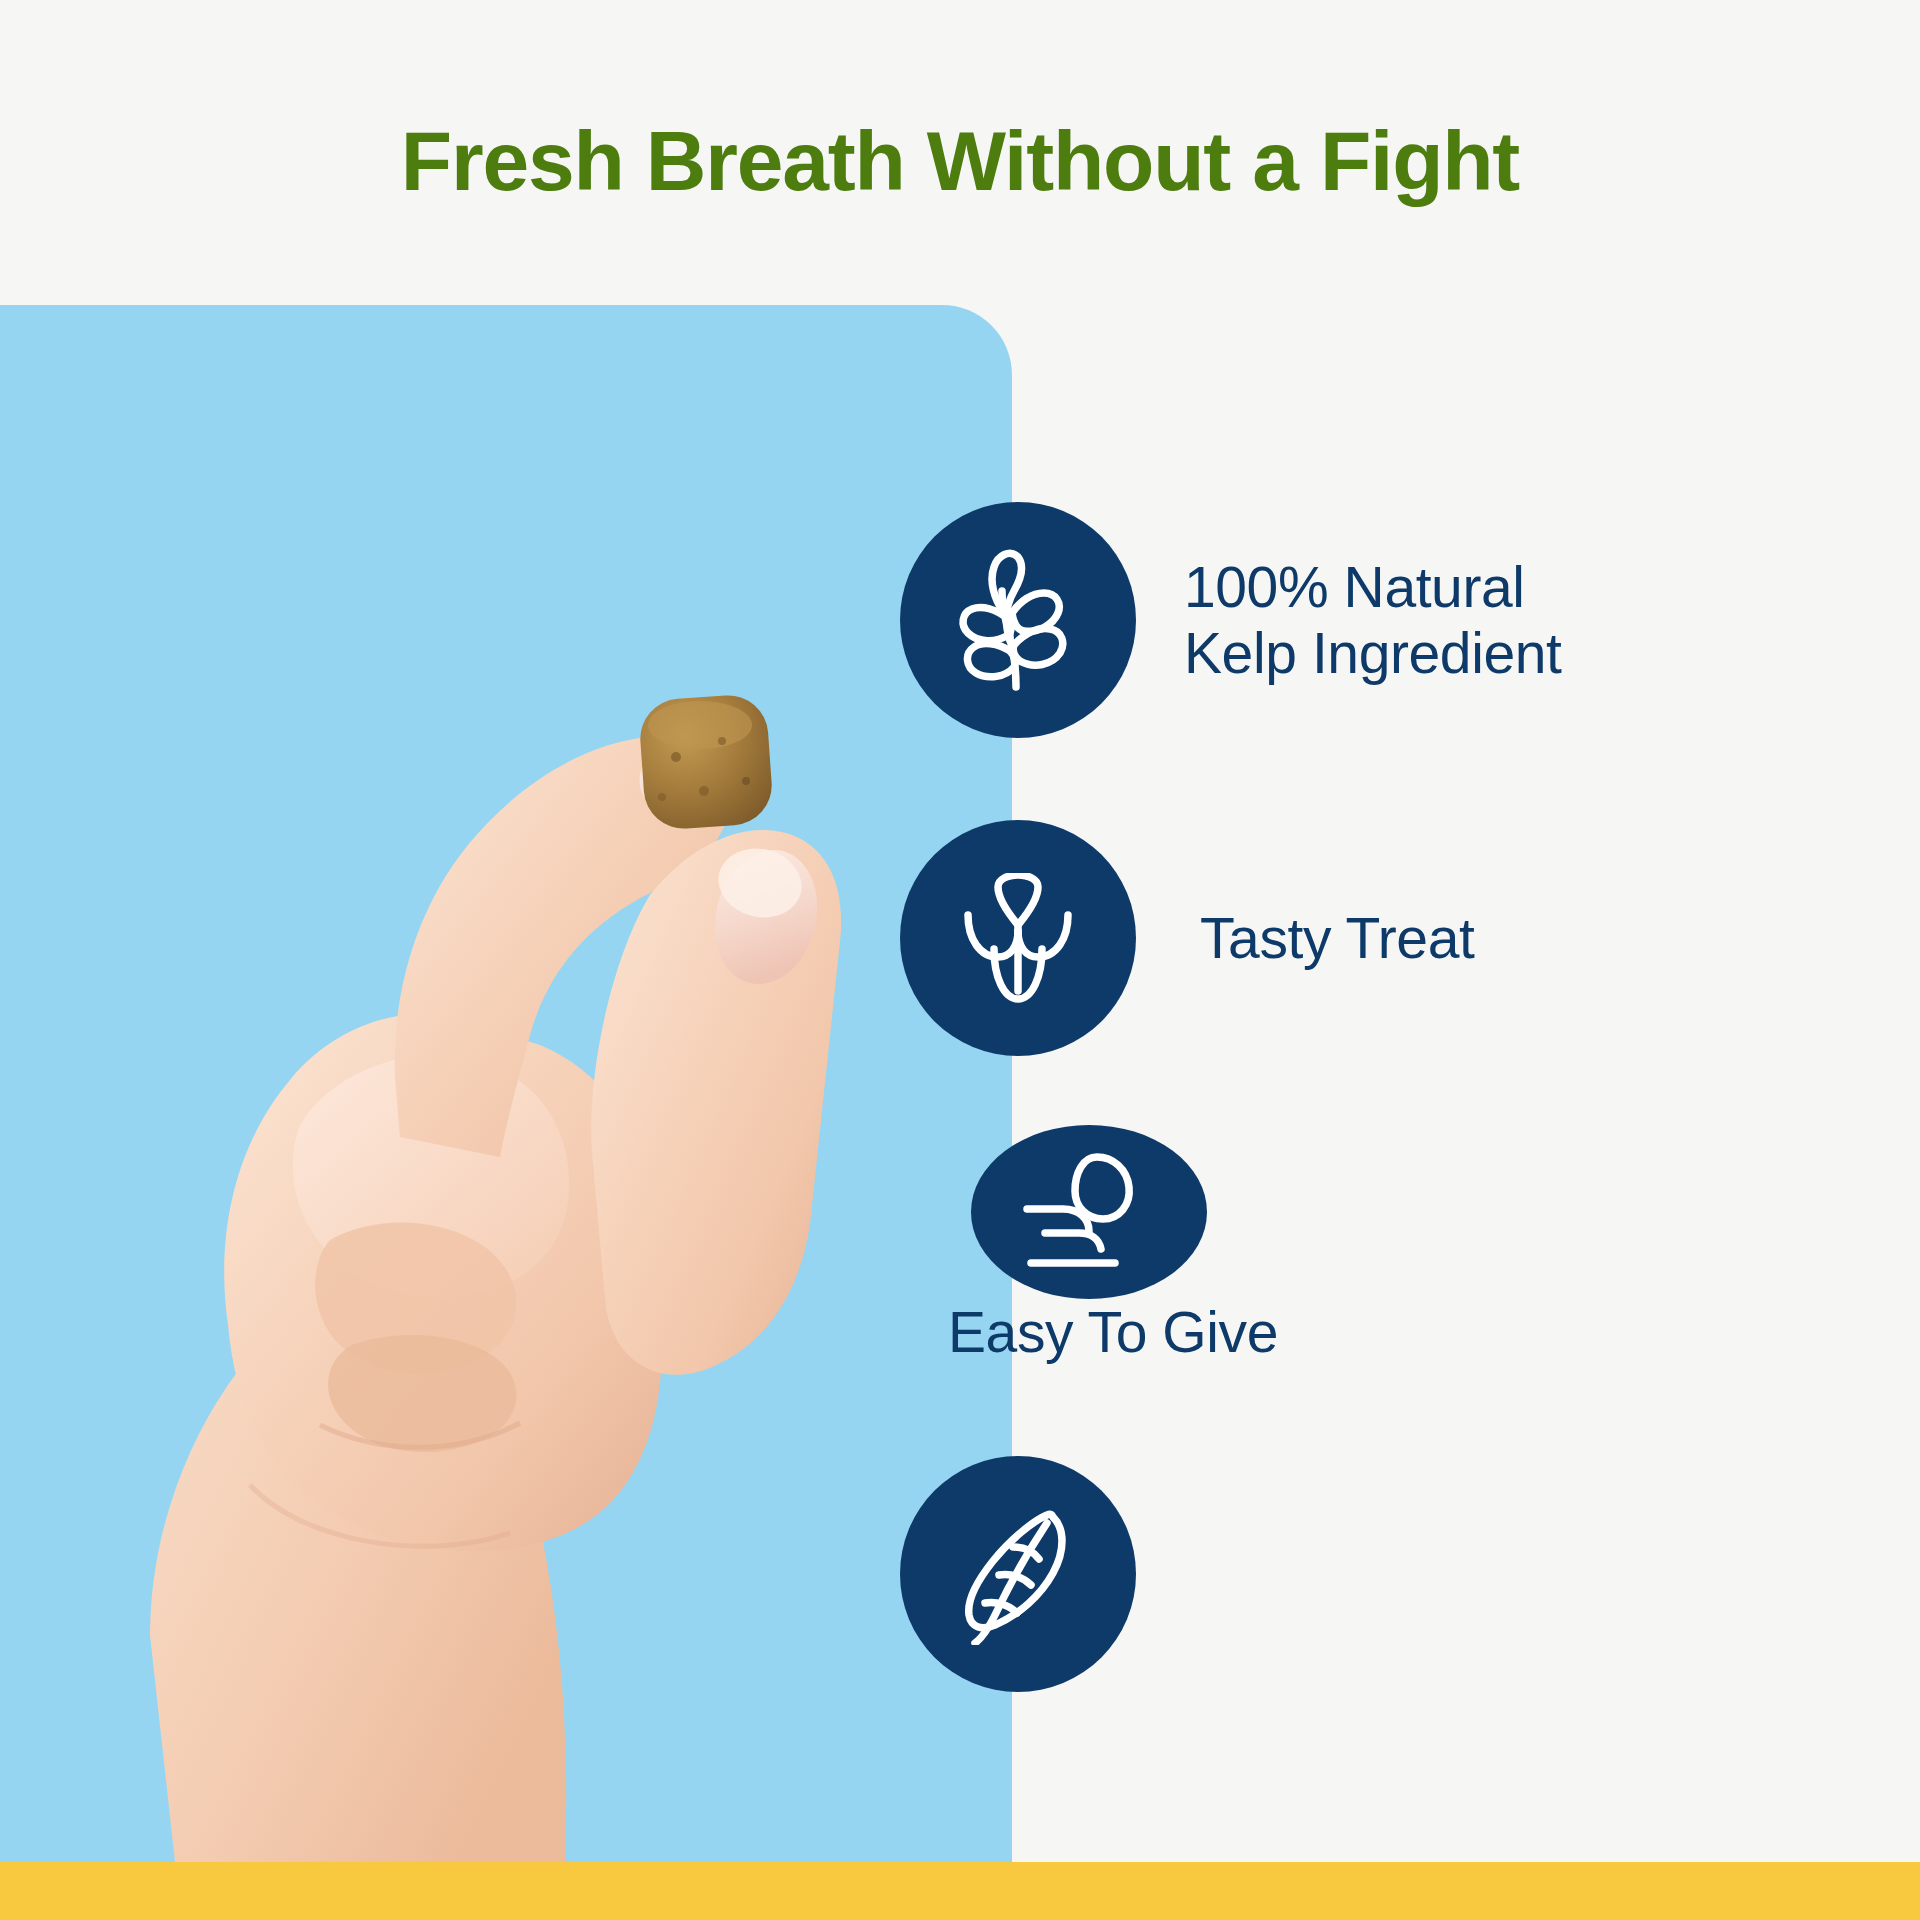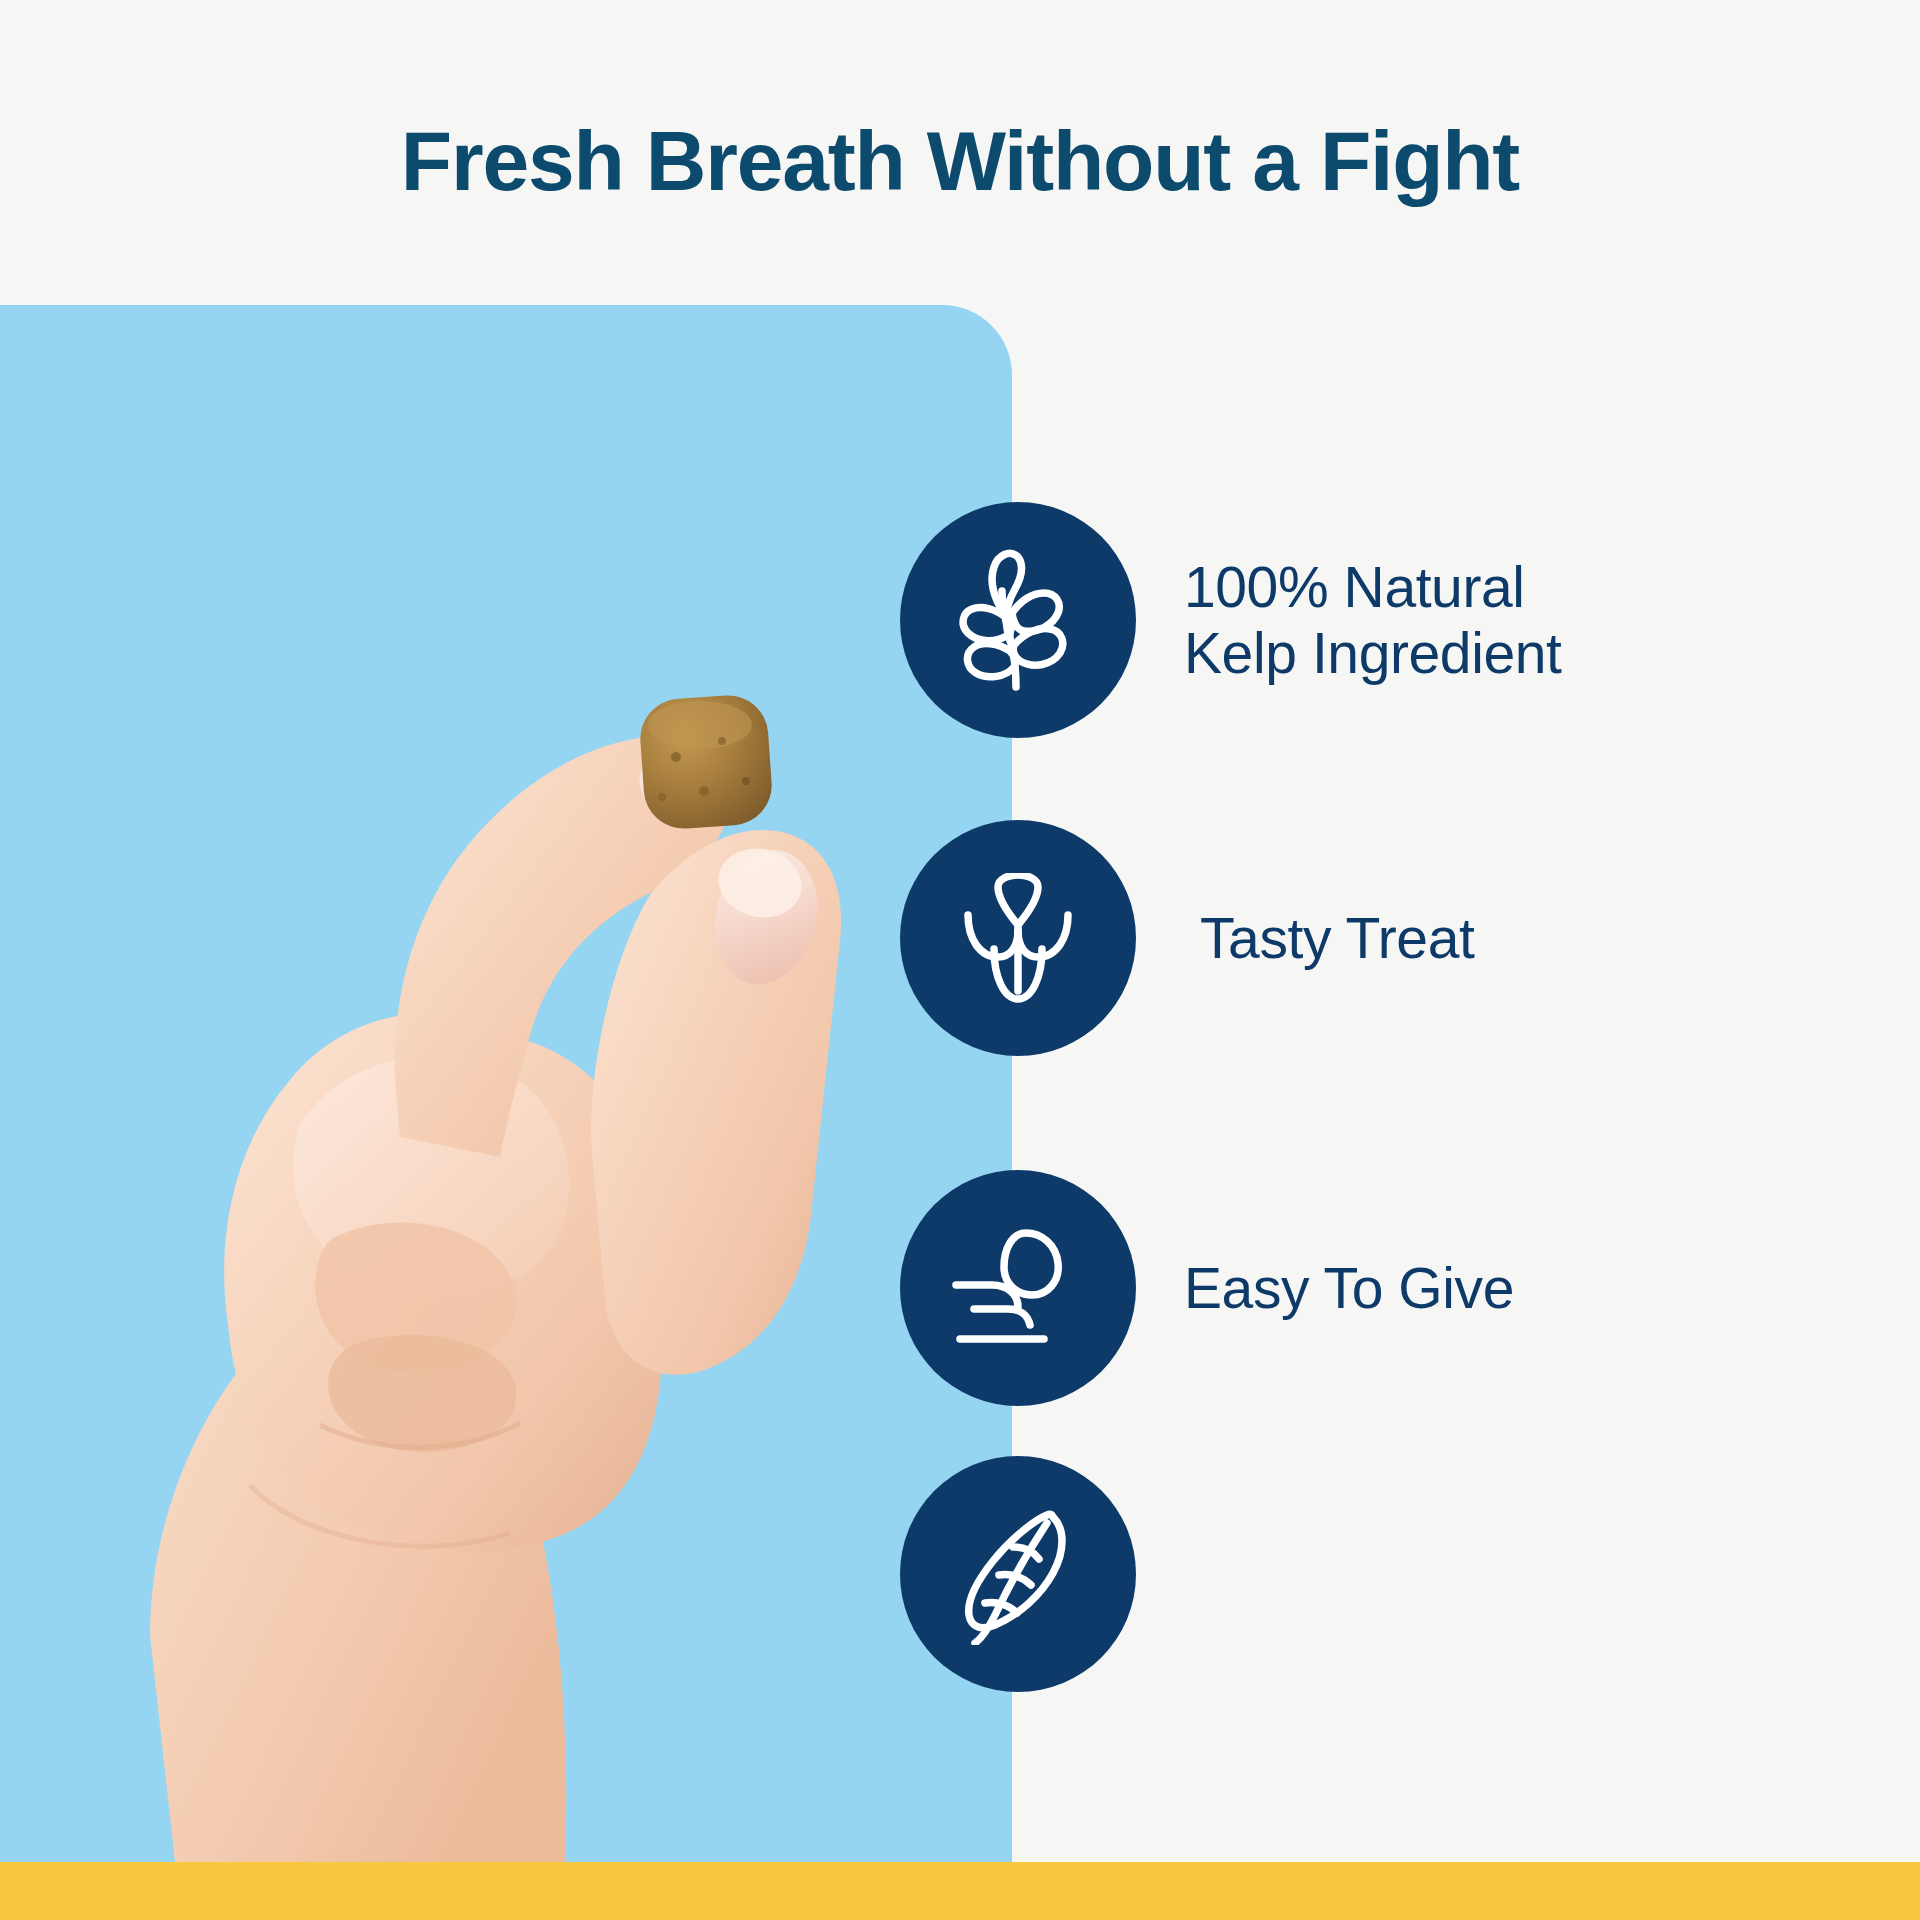--- a/index.html
+++ b/index.html
@@ -33,21 +33,21 @@
     width: 1920px;
     height: 305px;
     display: flex;
     align-items: center;
     justify-content: center;
   }
 
   .page-title {
     font-size: 84px;
     font-weight: 700;
-    color: #0c4a6e;
+    color: #4d7c0f;
     letter-spacing: -1.2px;
     line-height: 1.05;
     white-space: nowrap;
     text-align: center;
     margin-top: 18px;
   }
 
   
   .photo-panel {
     position: absolute;
@@ -82,21 +82,21 @@
   .feature-row {
     position: absolute;
     left: 0;
     display: flex;
     align-items: center;
     height: 240px;
   }
 
   .feature-row.r0 { top: 0px; }
   .feature-row.r1 { top: 318px; gap: 16px; }
-  .feature-row.r2 { top: 668px; }
+  .feature-row.r2 { top: 625px; flex-direction: column; }
   .feature-row.r3 { top: 954px; }
 
   .icon-badge {
     width: 236px;
     height: 236px;
     min-width: 236px;
     border-radius: 50%;
     background: #0d3a68;
     display: flex;
     align-items: center;

